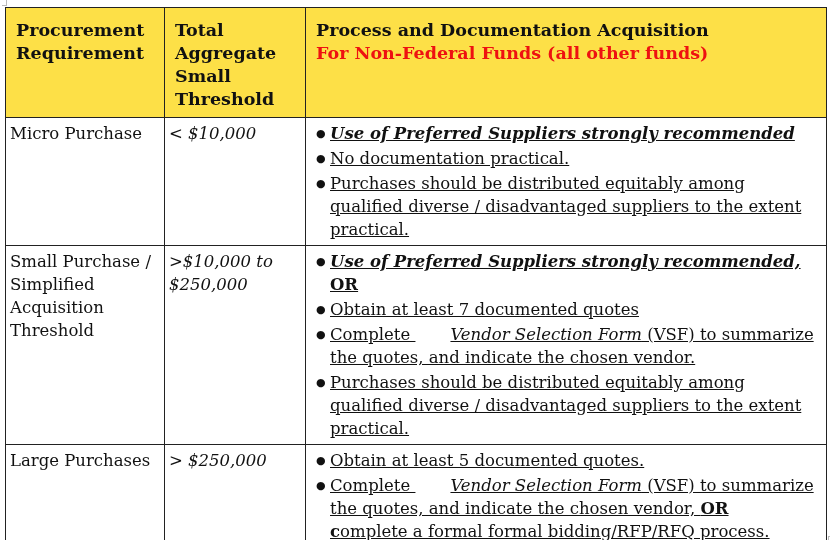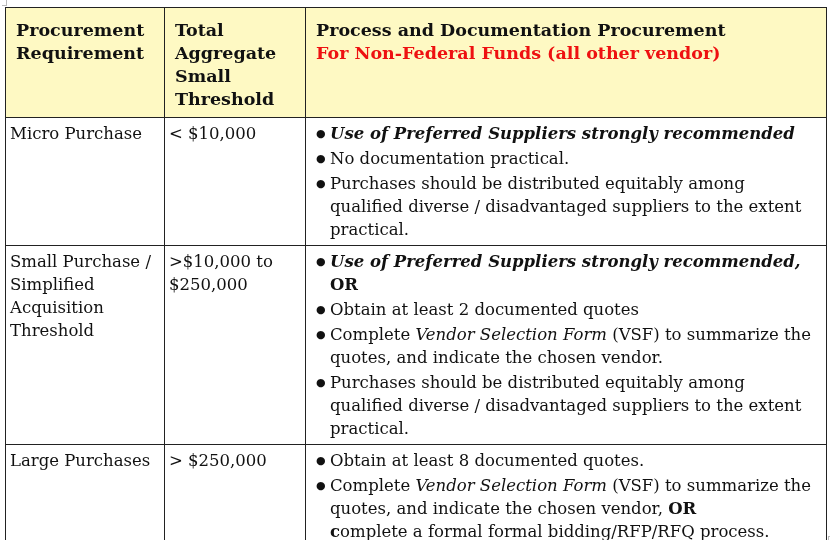--- a/index.html
+++ b/index.html
@@ -7,56 +7,56 @@
          font-family: "DejaVu Serif", "Liberation Serif", serif; color: #111; }
   .corner-tl { position: absolute; left: 2px; top: 0; width: 4px; height: 5px;
                border-right: 1px solid #bbb; border-bottom: 1px solid #bbb; }
   .corner-br { position: absolute; left: 828px; top: 536px; width: 4px; height: 4px;
                border-left: 1px solid #bbb; border-top: 1px solid #bbb; }
   table.proc { position: absolute; left: 5px; top: 7px; width: 821px;
                border-collapse: collapse; table-layout: fixed; }
   table.proc td, table.proc th { border: 1.5px solid #222; vertical-align: top;
                padding: 4px 4px 2px 4px; text-align: left; }
   col.c1 { width: 159px; } col.c2 { width: 141px; } col.c3 { width: 521px; }
-  th { background: #fef9c3; font-weight: bold; font-size: 17.5px; line-height: 23px;
+  th { background: #fde047; font-weight: bold; font-size: 17.5px; line-height: 23px;
        padding-top: 11px !important; padding-left: 10px !important; }
   th.h1 { height: 96px; }
   .red { color: #ee1111; }
   td { font-size: 16.5px; line-height: 23px; }
   td.cat { padding-left: 4px; }
-  td.thr { text-align: center; }
+  td.thr { text-align: center; font-style: italic; }
   tr.r1 td { height: 118px; }
   tr.r2 td { height: 185px; }
   tr.r3 td { height: 92px; }
-  ul { margin: 0; padding: 0 0 0 20px; list-style: none; }
+  ul { margin: 0; padding: 0 0 0 20px; list-style: none; text-decoration: underline; }
   li { position: relative; margin-bottom: 2px; }
   li::before { content: "\25CF"; position: absolute; left: -14px; top: 0; font-size: 11px; }
   td.proc-cell { padding-left: 10px; padding-top: 4px; }
   .bi { font-style: italic; font-weight: bold; }
-  .it { font-style: italic; }
+  .it { font-style: italic; margin-left: 35px; }
   .b { font-weight: bold; }
 </style>
 </head>
 <body>
 
 <div class="corner-tl"></div>
 
 <table class="proc">
   <colgroup>
       <col class="c1">
       <col class="c2">
       <col class="c3">
     </colgroup>
   <tbody>
       <tr>
     <th class="h1">Procurement Requirement</th>
     <th>Total Aggregate Small Threshold</th>
     <th>
-      <div>Process and Documentation Procurement</div>
-      <div class="red">For Non-Federal Funds (all other vendor)</div>
+      <div>Process and Documentation Acquisition</div>
+      <div class="red">For Non-Federal Funds (all other funds)</div>
     </th>
   </tr>
 
   <tr class="r1">
     <td class="cat">Micro Purchase</td>
     <td class="thr">&lt; $10,000</td>
     <td class="proc-cell">
       <ul>
         <li><span class="bi">Use of Preferred Suppliers strongly recommended</span></li>
         <li><span>No documentation practical.</span></li>
@@ -64,33 +64,33 @@
       </ul>
     </td>
   </tr>
 
   <tr class="r2">
     <td class="cat">Small Purchase / Simplified Acquisition Threshold</td>
     <td class="thr">&gt;$10,000 to $250,000</td>
     <td class="proc-cell">
       <ul>
         <li><span class="bi">Use of Preferred Suppliers strongly recommended,</span><span class="b"> OR</span></li>
-        <li><span>Obtain at least 2 documented quotes</span></li>
+        <li><span>Obtain at least 7 documented quotes</span></li>
         <li><span>Complete </span><span class="it">Vendor Selection Form</span><span> (VSF) to summarize the quotes, and indicate the chosen vendor.</span></li>
         <li><span>Purchases should be distributed equitably among qualified diverse / disadvantaged suppliers to the extent practical.</span></li>
       </ul>
     </td>
   </tr>
 
   <tr class="r3">
     <td class="cat">Large Purchases</td>
     <td class="thr">&gt; $250,000</td>
     <td class="proc-cell">
       <ul>
-        <li><span>Obtain at least 8 documented quotes.</span></li>
+        <li><span>Obtain at least 5 documented quotes.</span></li>
         <li><span>Complete </span><span class="it">Vendor Selection Form</span><span> (VSF) to summarize the quotes, and indicate the chosen vendor, </span><span class="b">OR</span><br><span class="b">c</span><span>omplete a formal formal bidding/RFP/RFQ process.</span></li>
       </ul>
     </td>
   </tr>
 </tbody>
   </table>
 
 <div class="corner-br"></div>
 
 </body></html>

